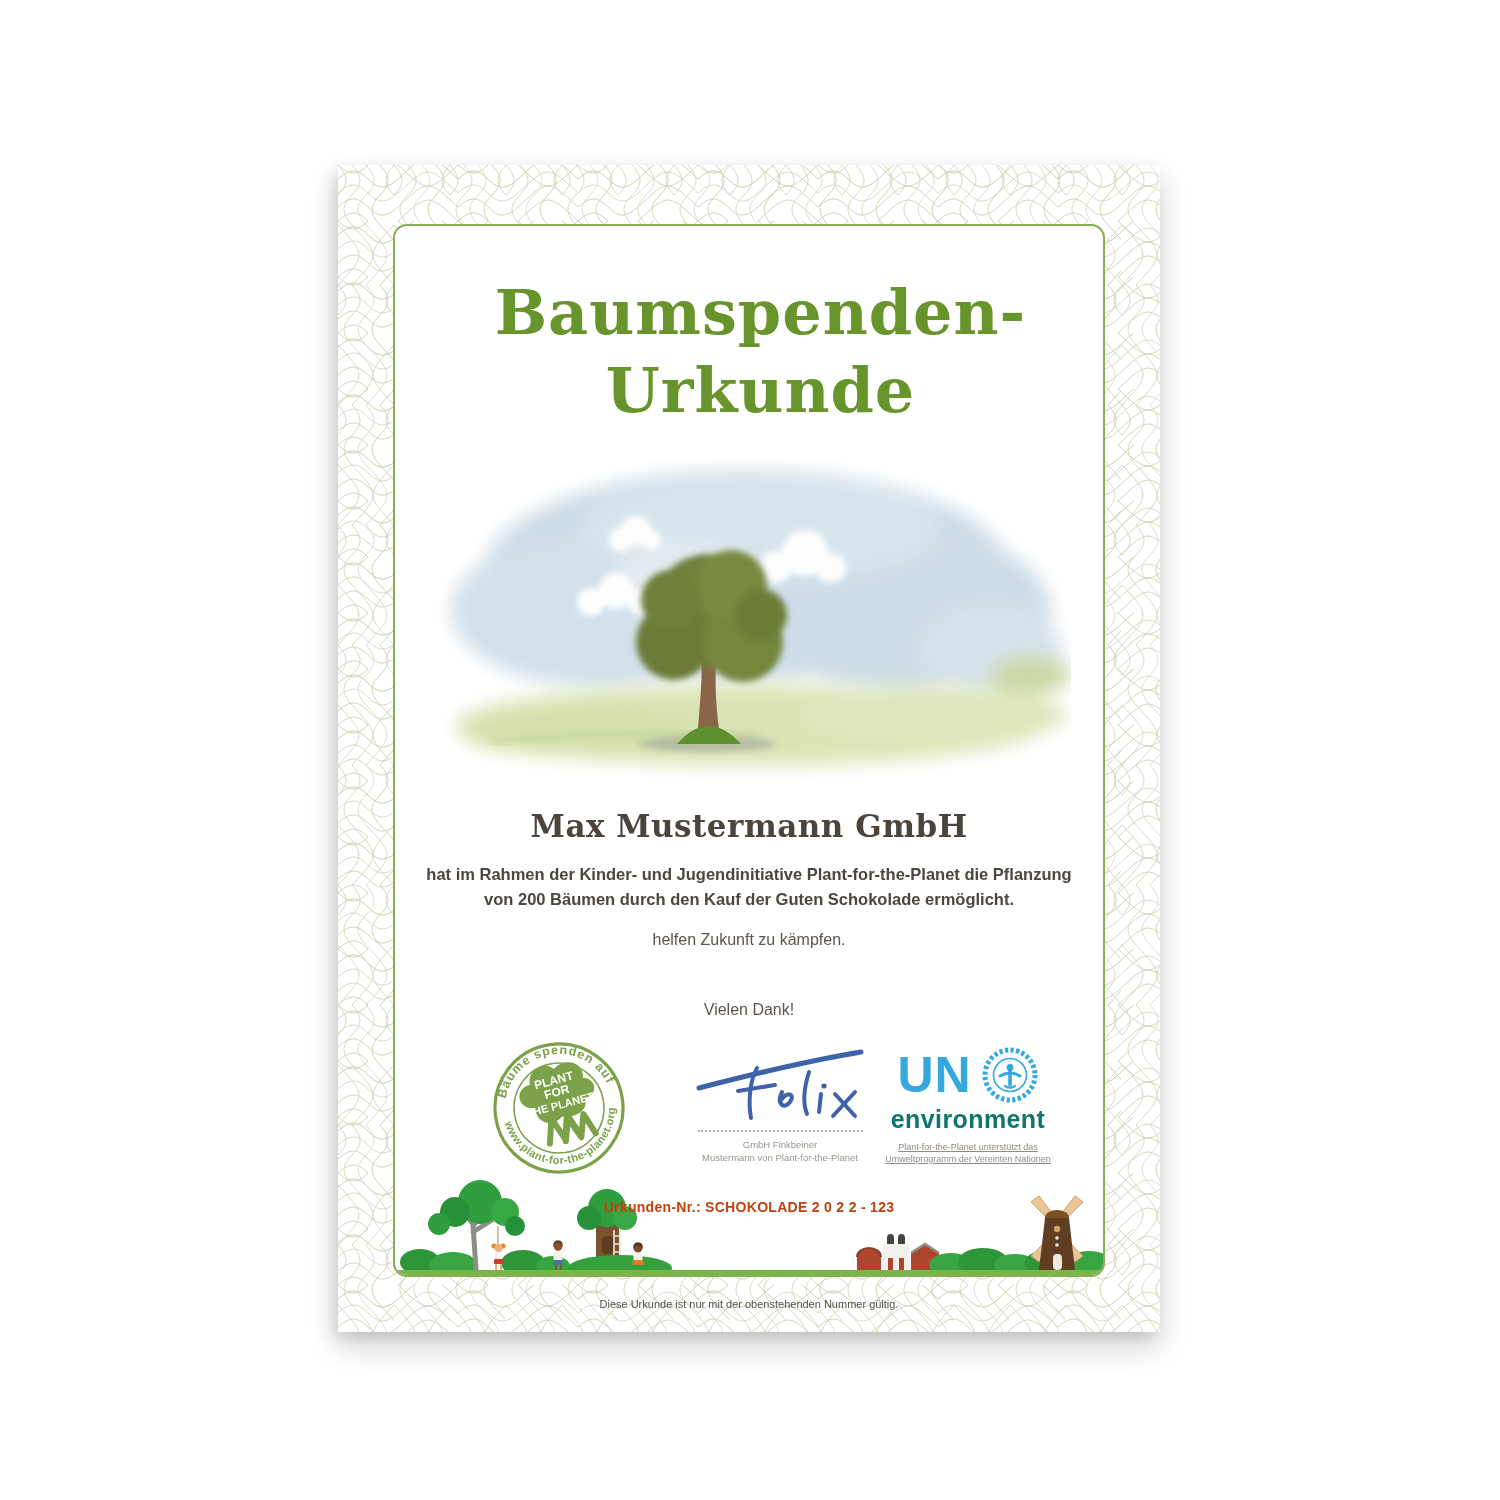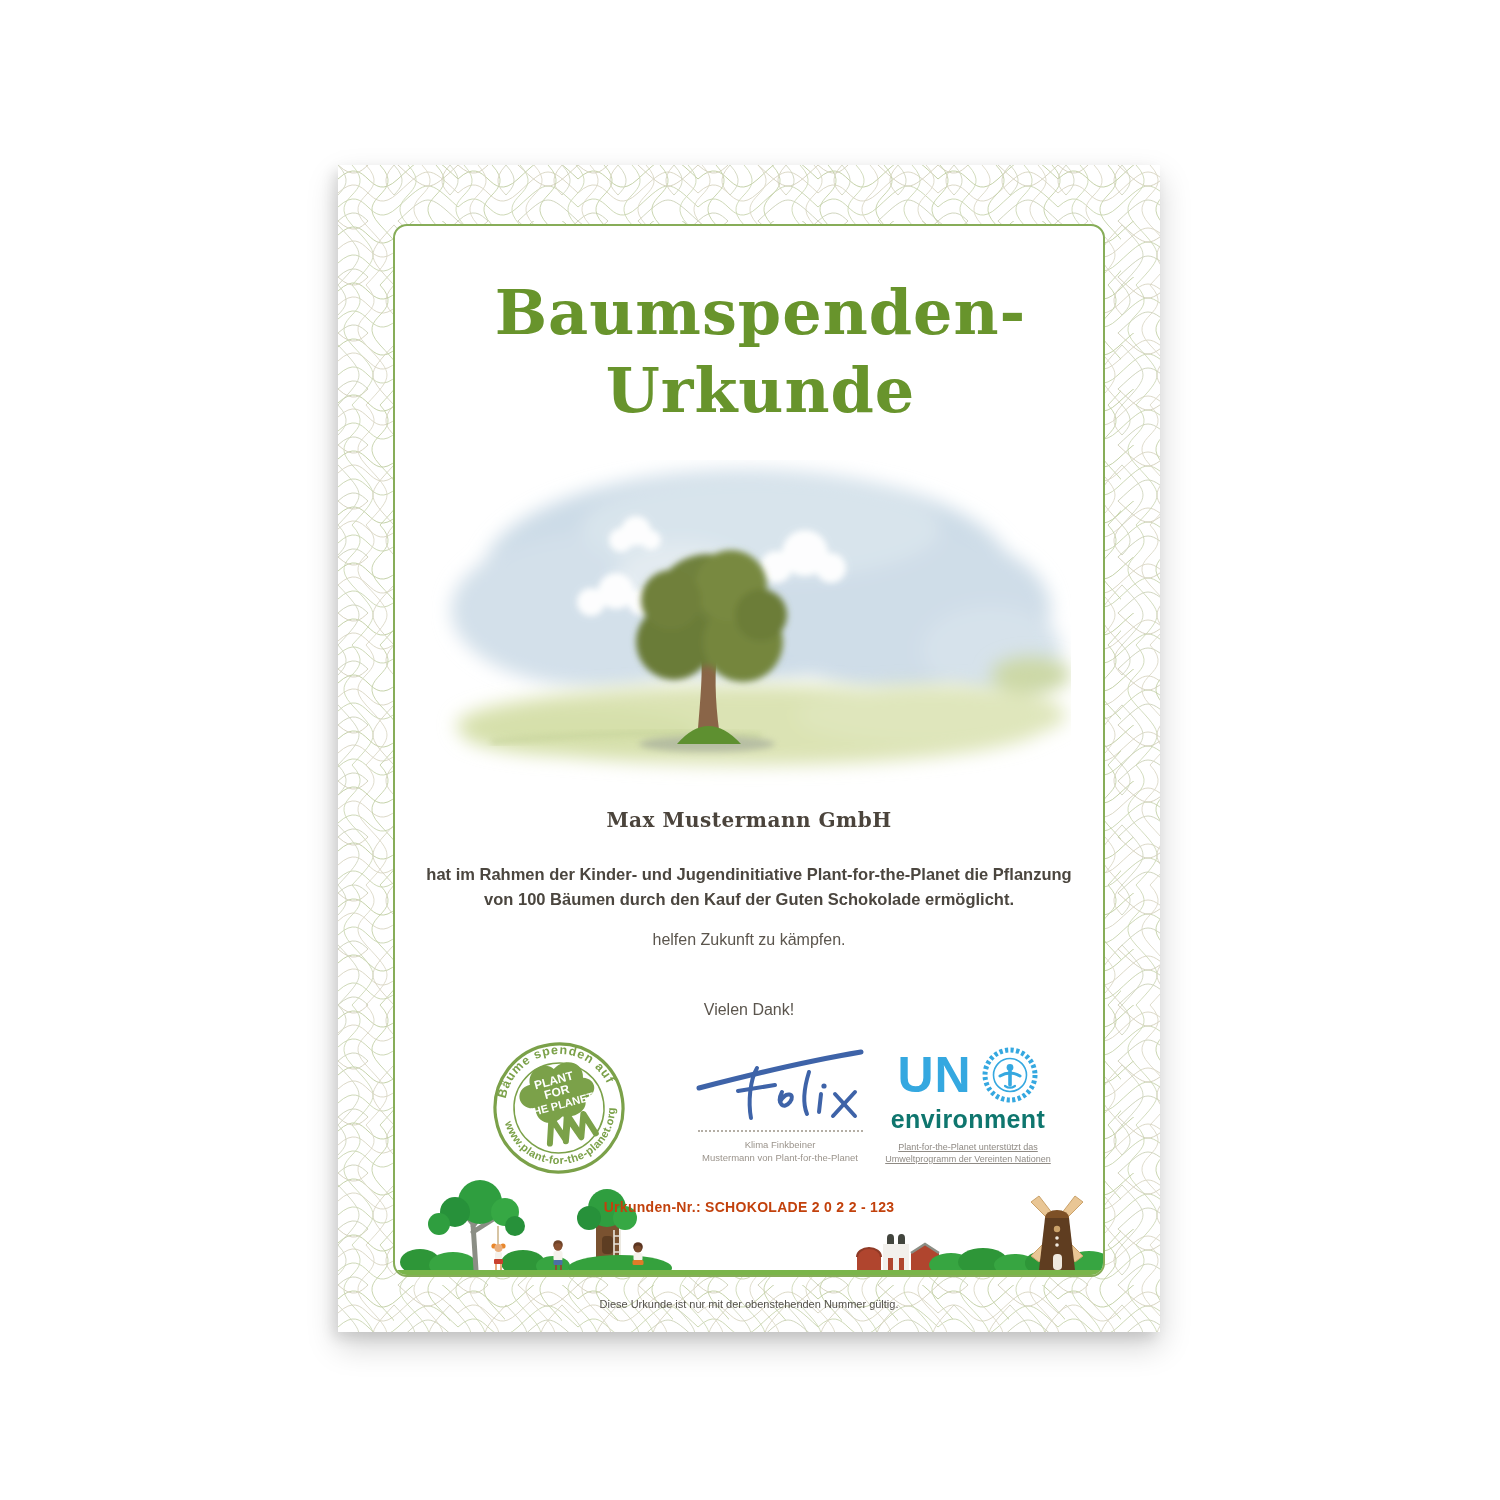--- a/index.html
+++ b/index.html
@@ -19,21 +19,21 @@
     overflow:hidden;
   }
 
   .title { position:absolute; top:48px; left:0; width:100%; text-align:center;
     font-family:"DejaVu Serif", serif; font-weight:700; font-size:62px; line-height:78px;
     color:#68942c; letter-spacing:1px;padding-left:23px; }
 
   .scene { position:absolute; left:36px; top:234px; width:640px; height:330px; }
 
   .recipient { position:absolute; top:582px; left:0; width:100%; text-align:center;
-    font-family:"DejaVu Serif", serif; font-weight:700; font-size:20px; color:#4b443c; letter-spacing:0.5px; }
+    font-family:"DejaVu Serif", serif; font-weight:700; font-size:31px; color:#4b443c; letter-spacing:0.5px; }
 
   .statement { position:absolute; top:636px; left:0; width:100%; text-align:center;
     font-weight:700; font-size:16.5px; line-height:25px; color:#4b463f; }
 
   .message { position:absolute; top:700px; left:0; width:100%; text-align:center;
     font-size:16px; line-height:27px; color:#5b554d; }
 
   .thanks { position:absolute; top:775px; left:0; width:100%; text-align:center;
     font-size:16px; color:#5b554d; }
 
@@ -147,21 +147,21 @@
           <circle cx="330" cy="155" r="26" fill="#6c7d39"></circle>
         </g>
 
         <path d="M246,284 Q277,248 310,284 Z" fill="#5e9030"></path>
       </svg>
 
       <div class="recipient">Max Mustermann GmbH</div>
 
       <div class="statement">
         <div>hat im Rahmen der Kinder- und Jugendinitiative Plant-for-the-Planet die Pflanzung</div>
-        <div>von 100 Bäumen durch den Kauf der Guten Schokolade ermöglicht.</div>
+        <div>von 200 Bäumen durch den Kauf der Guten Schokolade ermöglicht.</div>
       </div>
 
       <div class="message">
         <div>helfen Zukunft zu kämpfen.</div>
       </div>
 
       <div class="thanks">Vielen Dank!</div>
 
       <svg class="stamp" viewBox="0 0 136 136" xmlns="http://www.w3.org/2000/svg">
         <g transform="rotate(-8 68 68)">
@@ -190,21 +190,21 @@
             <path d="M45,47 L82,41" stroke-width="4"></path>
             <path d="M87,58 c6,-12 16,-8 10,0 c-6,8 -14,2 -8,-10" stroke-width="4"></path>
             <path d="M116,28 C111,44 109,58 114,70" stroke-width="4"></path>
             <path d="M128,50 L126,68" stroke-width="4"></path>
             <path d="M142,50 L162,72" stroke-width="4"></path>
             <path d="M162,48 L140,72" stroke-width="4"></path>
           </g>
           <circle cx="131" cy="42" r="2.6" fill="#3e63a8"></circle>
         </svg>
         <div class="sig-divider"></div>
-        <div class="sig-name">Klima Finkbeiner</div>
+        <div class="sig-name">GmbH Finkbeiner</div>
         <div class="sig-role">Mustermann von Plant-for-the-Planet</div>
       </div>
 
       <div class="un-block">
         <div class="un-row">
           <span class="un-word">UN</span>
           <svg width="58" height="58" viewBox="0 0 58 58" xmlns="http://www.w3.org/2000/svg">
             <circle cx="29" cy="29" r="25" fill="none" stroke="#35a8e0" stroke-width="5" stroke-dasharray="3.2,2.4"></circle>
             <circle cx="29" cy="29" r="16.5" fill="none" stroke="#35a8e0" stroke-width="1.6"></circle>
             <circle cx="29" cy="21.5" r="3.4" fill="#35a8e0"></circle>

